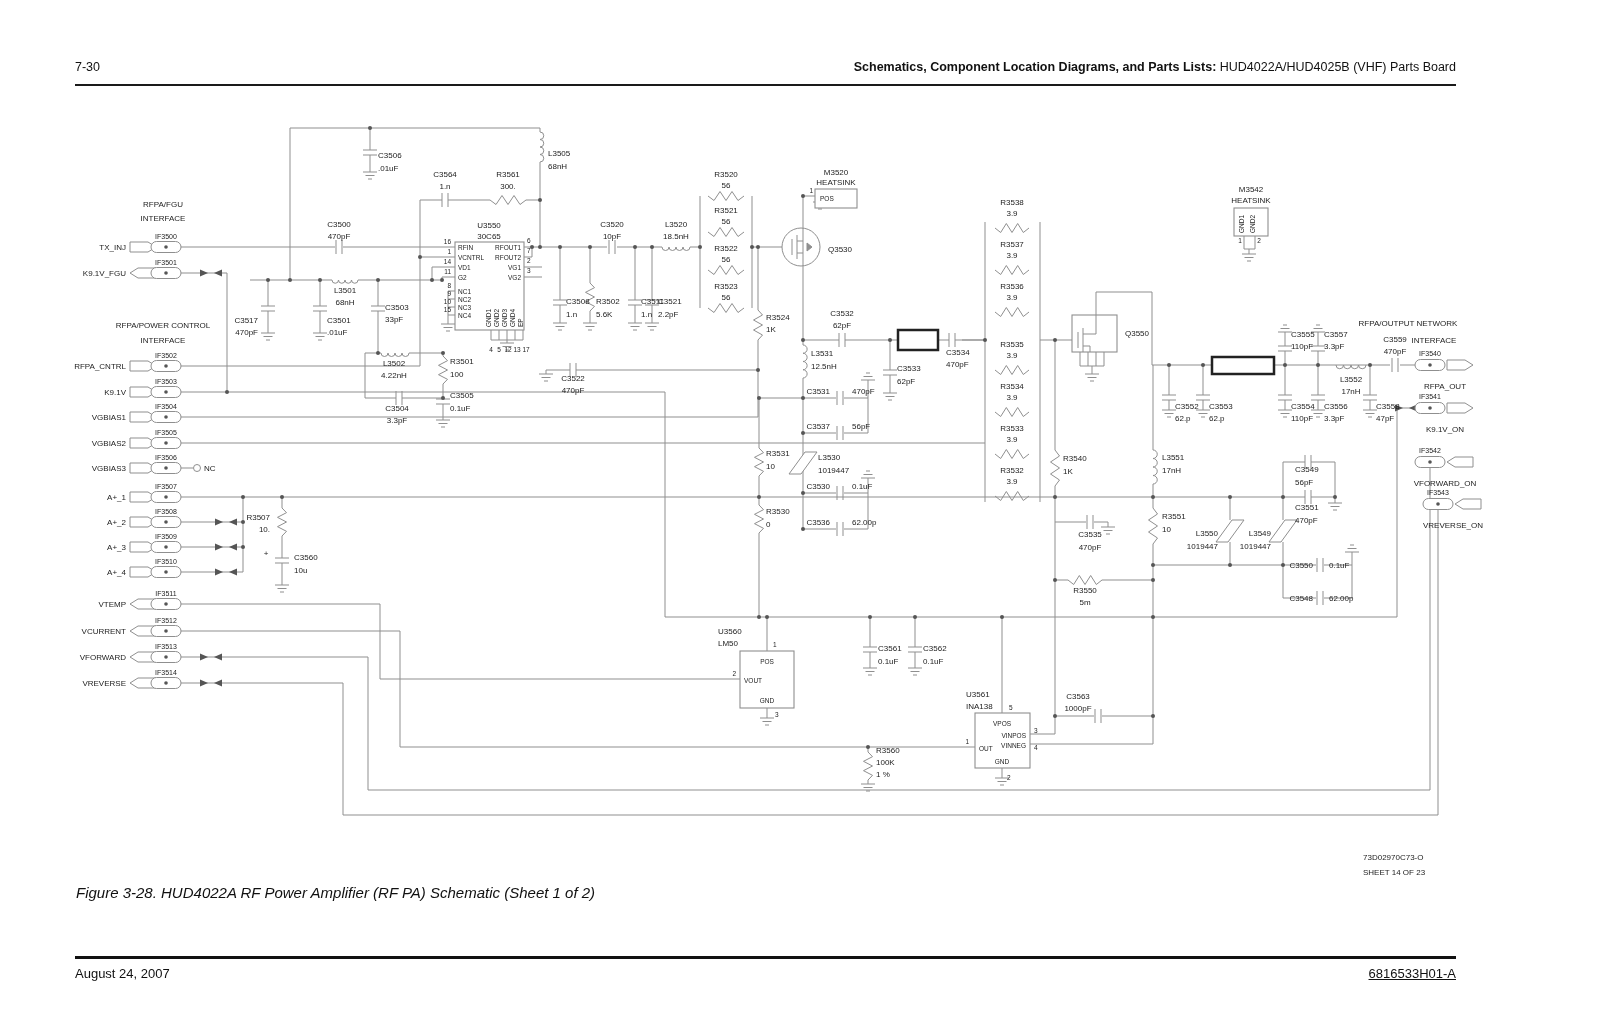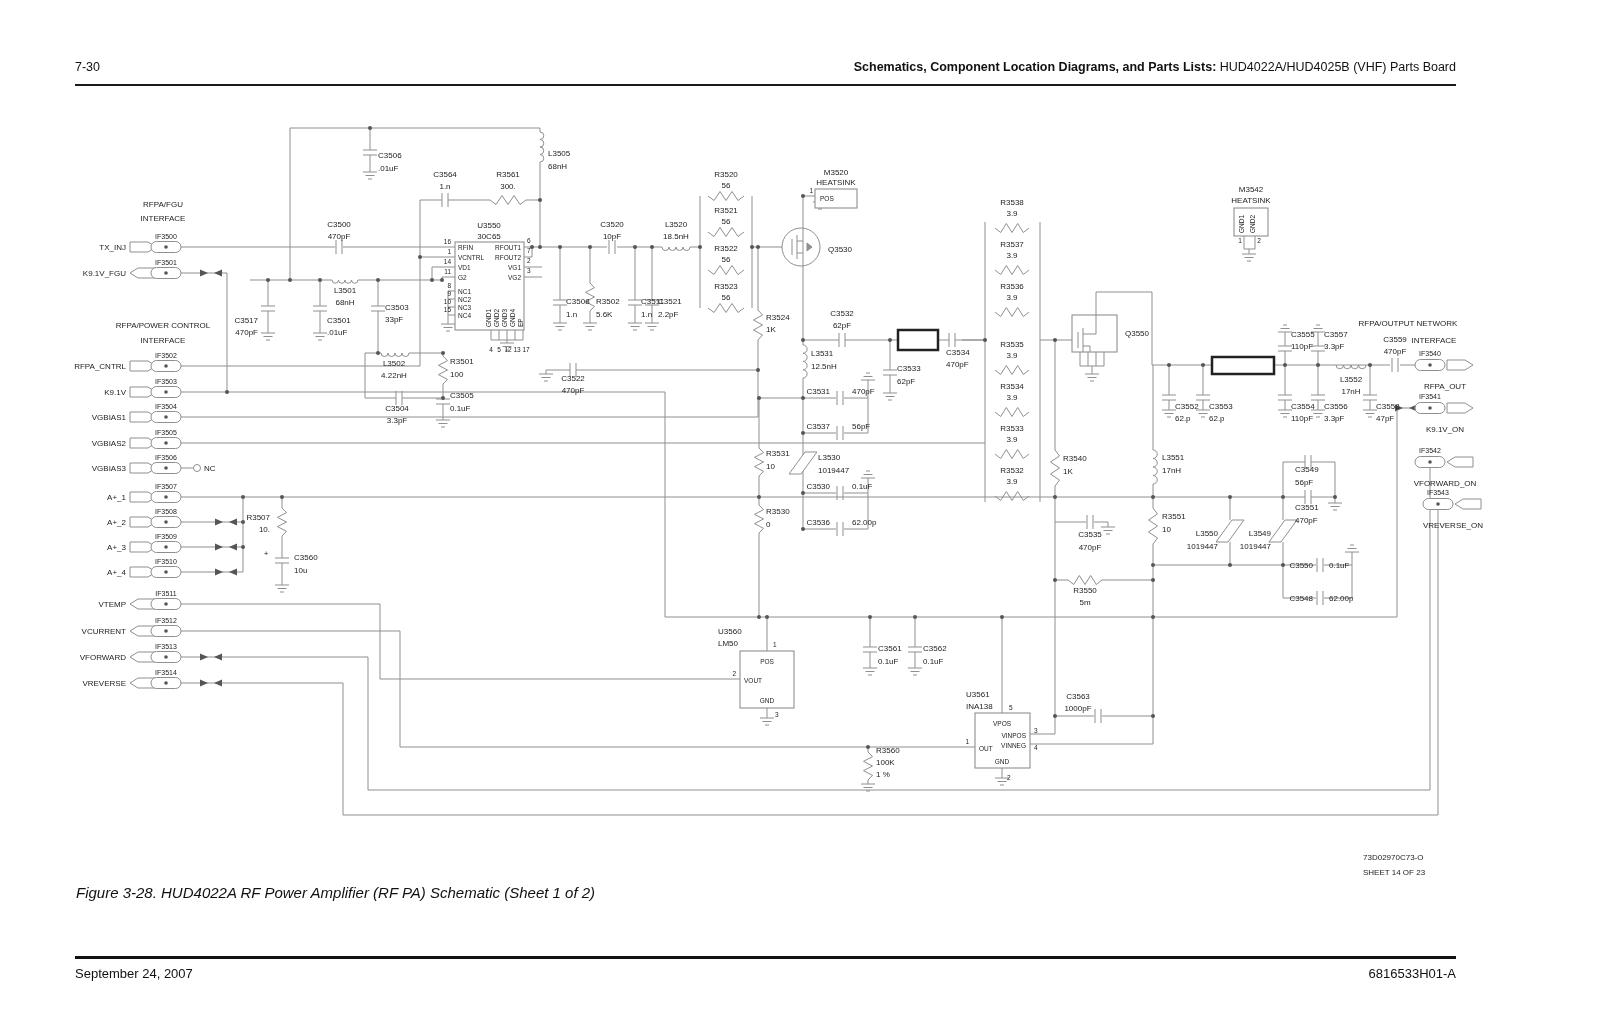--- a/index.html
+++ b/index.html
@@ -6,21 +6,21 @@
   #page{position:relative;width:1600px;height:1035px;background:#ffffff;overflow:hidden;
         font-family:"Liberation Sans", sans-serif;color:#111;}
   #hdr{position:absolute;left:75px;right:144px;top:58px;height:20px;font-size:12.5px;}
   #hdr .pgnum{position:absolute;left:0;top:2px;}
   #hdr .title{position:absolute;right:0;top:2px;white-space:nowrap;}
   #hdr .title b{font-weight:bold;}
   #hdr-rule{position:absolute;left:75px;top:84px;width:1381px;height:2px;background:#1a1a1a;}
   #caption{position:absolute;left:76px;top:884px;font-size:15px;font-style:italic;}
   #ftr-rule{position:absolute;left:75px;top:956px;width:1381px;height:3px;background:#111;}
   #ftr{position:absolute;left:75px;right:144px;top:966px;font-size:13px;}
-  #ftr .right{position:absolute;right:0;top:0;}
+  #ftr .right{position:absolute;right:0;top:0;text-decoration:underline;}
   svg text{fill:#1c1c1c;}
   .lbl{font-size:8px;}
   .pin{font-size:6.5px;}
   .hdr2{font-size:8px;}
   .sig{font-size:8px;}
   .ref{font-size:7px;}
 </style>
 </head>
 <body>
 
@@ -854,16 +854,16 @@
         <text x="969" y="744" text-anchor="end" class="pin">1</text>
         <text x="1034" y="733" text-anchor="start" class="pin">3</text>
         <text x="1034" y="750" text-anchor="start" class="pin">4</text>
         <text x="1007" y="780" text-anchor="start" class="pin">2</text>
       </g>
     </svg>
 
   <div id="caption">Figure 3-28. HUD4022A RF Power Amplifier (RF PA) Schematic (Sheet 1 of 2)</div>
   <div id="ftr-rule"></div>
   <div id="ftr">
-    <span>September 24, 2007</span>
+    <span>August 24, 2007</span>
     <span class="right">6816533H01-A</span>
   </div>
 </div>
 
 </body></html>

